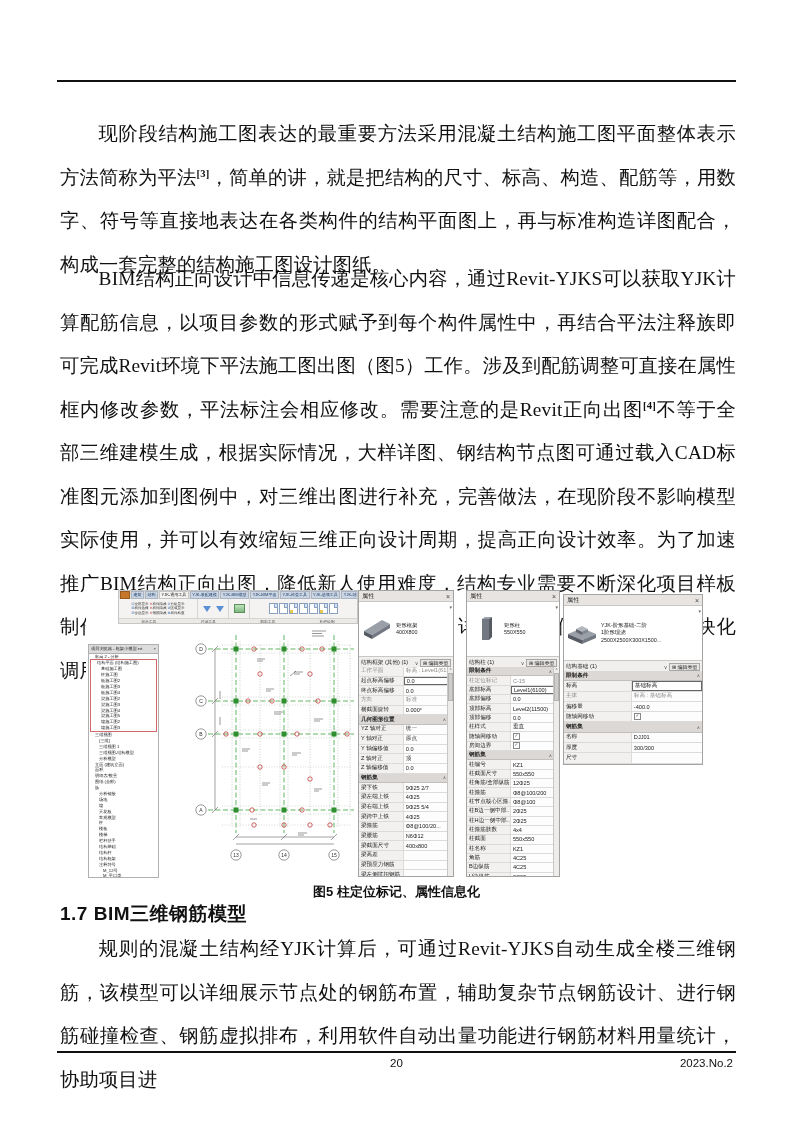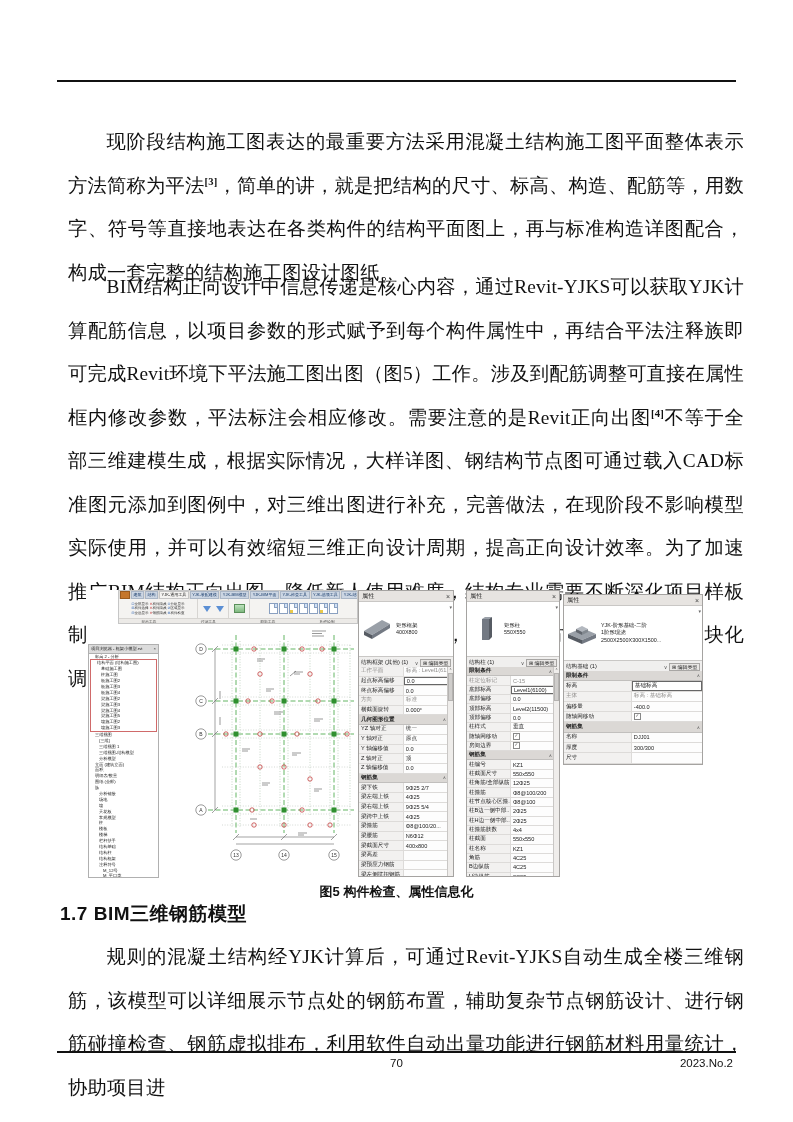--- a/index.html
+++ b/index.html
@@ -5,21 +5,21 @@
   html,body{margin:0;padding:0;background:#fff;}
   .page{position:relative;width:793px;height:1122px;background:#fff;overflow:hidden;
         font-family:"Liberation Serif","DejaVu Serif",serif;color:#111;}
   .running-head{position:absolute;top:60px;left:0;width:100%;text-align:center;
         font-size:13.5px;letter-spacing:1px;font-weight:600;}
   .head-rule{position:absolute;top:80px;left:57px;width:679px;border-top:2px solid #111;}
   .sec-head{position:absolute;left:60px;margin:0;font-family:"Liberation Sans","DejaVu Sans",sans-serif;
         font-size:19px;font-weight:bold;letter-spacing:0.5px;}
   #sec35-h{top:86px;}
   #sec36-h{top:901px;}
-  .body-para{position:absolute;left:60px;width:676px;margin:8px;font-size:19.3px;line-height:43.5px;
+  .body-para{position:absolute;left:60px;width:676px;margin:0;font-size:19.3px;line-height:43.5px;
         text-align:justify;text-indent:2em;letter-spacing:0.2px;}
   #p1{top:112px;}
   #p2{top:257px;}
   #p3{top:927px;}
   .body-para sup{font-size:0.55em;vertical-align:super;line-height:0;font-weight:bold;}
   .figcaption{position:absolute;top:883px;left:0;width:100%;text-align:center;
         font-family:"Liberation Sans","DejaVu Sans",sans-serif;font-size:13px;font-weight:bold;}
   .foot-rule{position:absolute;top:1051px;left:57px;width:679px;border-top:2px solid #111;}
   .foot-page{position:absolute;top:1057px;left:0;width:100%;text-align:center;
         font-family:"Liberation Sans","DejaVu Sans",sans-serif;font-size:11.5px;}
@@ -633,21 +633,21 @@
             <div class="pp-v"></div>
           </div>
           <div class="pp-row" style="height: 9.3px;">
             <div class="pp-l">底部X向</div>
             <div class="pp-v">B: X&amp;Y: Φ16...</div>
           </div>
         </div>
       </div>
   </div>
 
-  <div class="figcaption">图5 构件检查、属性信息化</div>
+  <div class="figcaption">图5 柱定位标记、属性信息化</div>
 
   <h2 class="sec-head" id="sec36-h">1.7 BIM三维钢筋模型</h2>
   <p class="body-para" id="p3">规则的混凝土结构经YJK计算后，可通过Revit-YJKS自动生成全楼三维钢筋，该模型可以详细展示节点处的钢筋布置，辅助复杂节点钢筋设计、进行钢筋碰撞检查、钢筋虚拟排布，利用软件自动出量功能进行钢筋材料用量统计，协助项目进</p>
 
   <div class="foot-rule"></div>
-  <div class="foot-page">70</div>
+  <div class="foot-page">20</div>
   <div class="foot-issue">2023.No.2</div>
 </div>
 
 </body></html>

